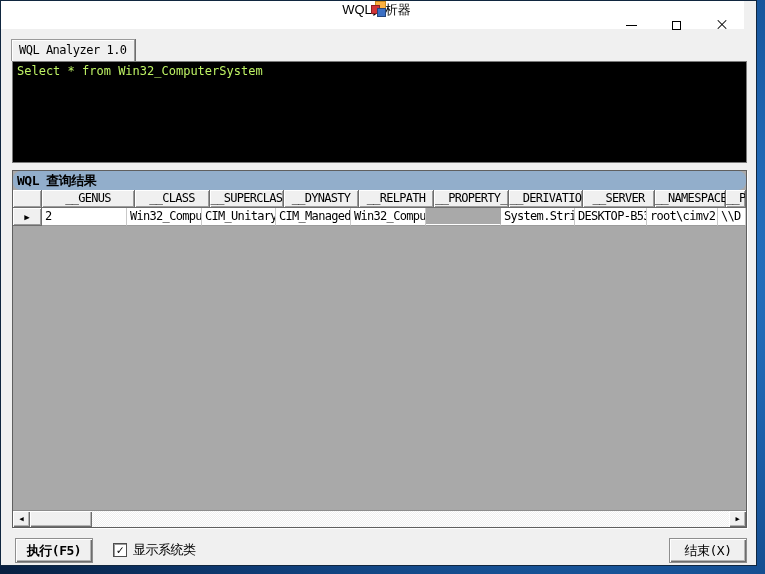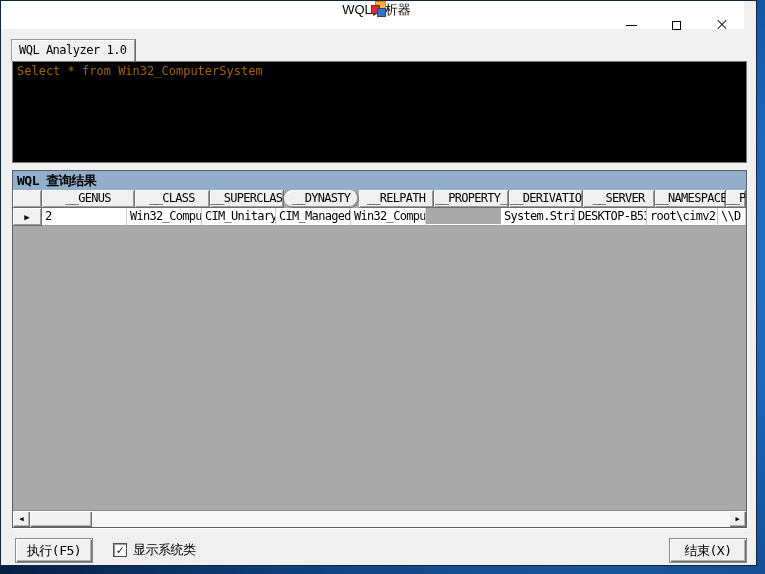--- a/index.html
+++ b/index.html
@@ -37,34 +37,34 @@
   .tab {
     position:absolute; left:10px; top:9px; height:22px; padding:0 7px;
     background:#f0f0f0; font-size:12px; letter-spacing:-0.5px; line-height:21px; color:#000;
     border:1px solid #9a9a9a; border-bottom:none;
     box-shadow: inset 1px 1px 0 #ffffff, 1px 0 0 #6e6e6e;
     cursor:pointer;
   }
 
   .editor {
     position:absolute; left:11px; top:31px; width:735px; height:102px;
-    background:#000; color:#a16207; font-size:12px; padding:2px 4px;
+    background:#000; color:#bef264; font-size:12px; padding:2px 4px;
     border:1px solid #7a7a7a; white-space:pre; cursor:text;
   }
 
   
   .panel {
     position:absolute; left:11px; top:140px; width:735px; height:358px;
     border:1px solid #5f5f5f; box-shadow:1px 1px 0 #ffffff;
     display:flex; flex-direction:column; background:#a9a9a9;
   }
   .panel-header {
     height:19px; background:#92aecb; color:#000;
     font-size:13px; font-weight:bold; line-height:19px; padding-left:4px;
-    letter-spacing:-0.5px; flex:0 0 auto;
+    letter-spacing:-0.5px; flex:0 0 auto;border-radius:8px;
   }
   .grid { flex:1 1 auto; display:flex; flex-direction:column; overflow:hidden; }
   .grow { display:flex; flex:0 0 18px; height:18px; }
   .hcell {
     background:#f0f0f0; font-size:12px; letter-spacing:-0.7px; text-align:center; line-height:17px;
     box-shadow: inset 1px 1px 0 #ffffff, inset -1px -1px 0 #9b9b9b;
     border-right:1px solid #6e6e6e; border-bottom:1px solid #6e6e6e;
     overflow:hidden; white-space:nowrap; cursor:pointer; flex:0 0 auto;
   }
   .dcell {
@@ -94,21 +94,21 @@
   }
   .strack { flex:1 1 auto; background:repeating-conic-gradient(#ffffff 0 25%, #efefef 0 50%) 0 0/2px 2px; cursor:pointer; }
 
   
   .btn {
     position:absolute; width:78px; height:25px; background:#f0f0f0;
     border:1px solid #8e8e8e; font-size:13px; letter-spacing:-0.5px; text-align:center; line-height:23px;
     box-shadow: inset 1px 1px 0 #ffffff, inset -1px -1px 0 #6d6d6d, inset -2px -2px 0 #b4b4b4;
     cursor:pointer; font-family:"DejaVu Sans Mono", monospace;
   }
-  .btn-exec { left:14px; top:508px; }
+  .btn-exec { left:14px; top:508px;font-weight:bold; }
   .btn-exit { left:668px; top:508px; }
   .chk { position:absolute; left:112px; top:511px; display:flex; align-items:center; cursor:pointer; }
   .chk-box {
     width:14px; height:14px; background:#ffffff; border:1px solid #4d4d4d;
     box-shadow: inset 1px 1px 0 #9a9a9a;
     display:flex; align-items:center; justify-content:center;
     font-size:12px; font-weight:bold; line-height:12px; color:#000;
   }
   .chk-label { margin-left:6px; font-size:13px; letter-spacing:-0.5px; color:#000; }
 </style>
@@ -148,21 +148,21 @@
       <div class="editor">Select * from Win32_ComputerSystem</div>
 
       <div class="panel">
         <div class="panel-header">WQL 查询结果</div>
         <div class="grid">
           <div class="grow">
               <div class="hcell" style="width: 29px;"></div>
               <div class="hcell" style="width: 93px;">__GENUS</div>
               <div class="hcell" style="width: 75px;">__CLASS</div>
               <div class="hcell" style="width: 74px;">__SUPERCLAS</div>
-              <div class="hcell" style="width: 75px; border-radius: 9px;">__DYNASTY</div>
+              <div class="hcell" style="width: 75px;">__DYNASTY</div>
               <div class="hcell" style="width: 75px;">__RELPATH</div>
               <div class="hcell" style="width: 75px;">__PROPERTY_</div>
               <div class="hcell" style="width: 74px;">__DERIVATIO</div>
               <div class="hcell" style="width: 72px;">__SERVER</div>
               <div class="hcell" style="width: 71px;">__NAMESPACE</div>
               <div class="hcell" style="flex: 1 1 auto;">__P</div>
             </div>
           <div class="grow">
               <div class="rowhdr" style="width: 29px;">
                 <span>▶</span>

